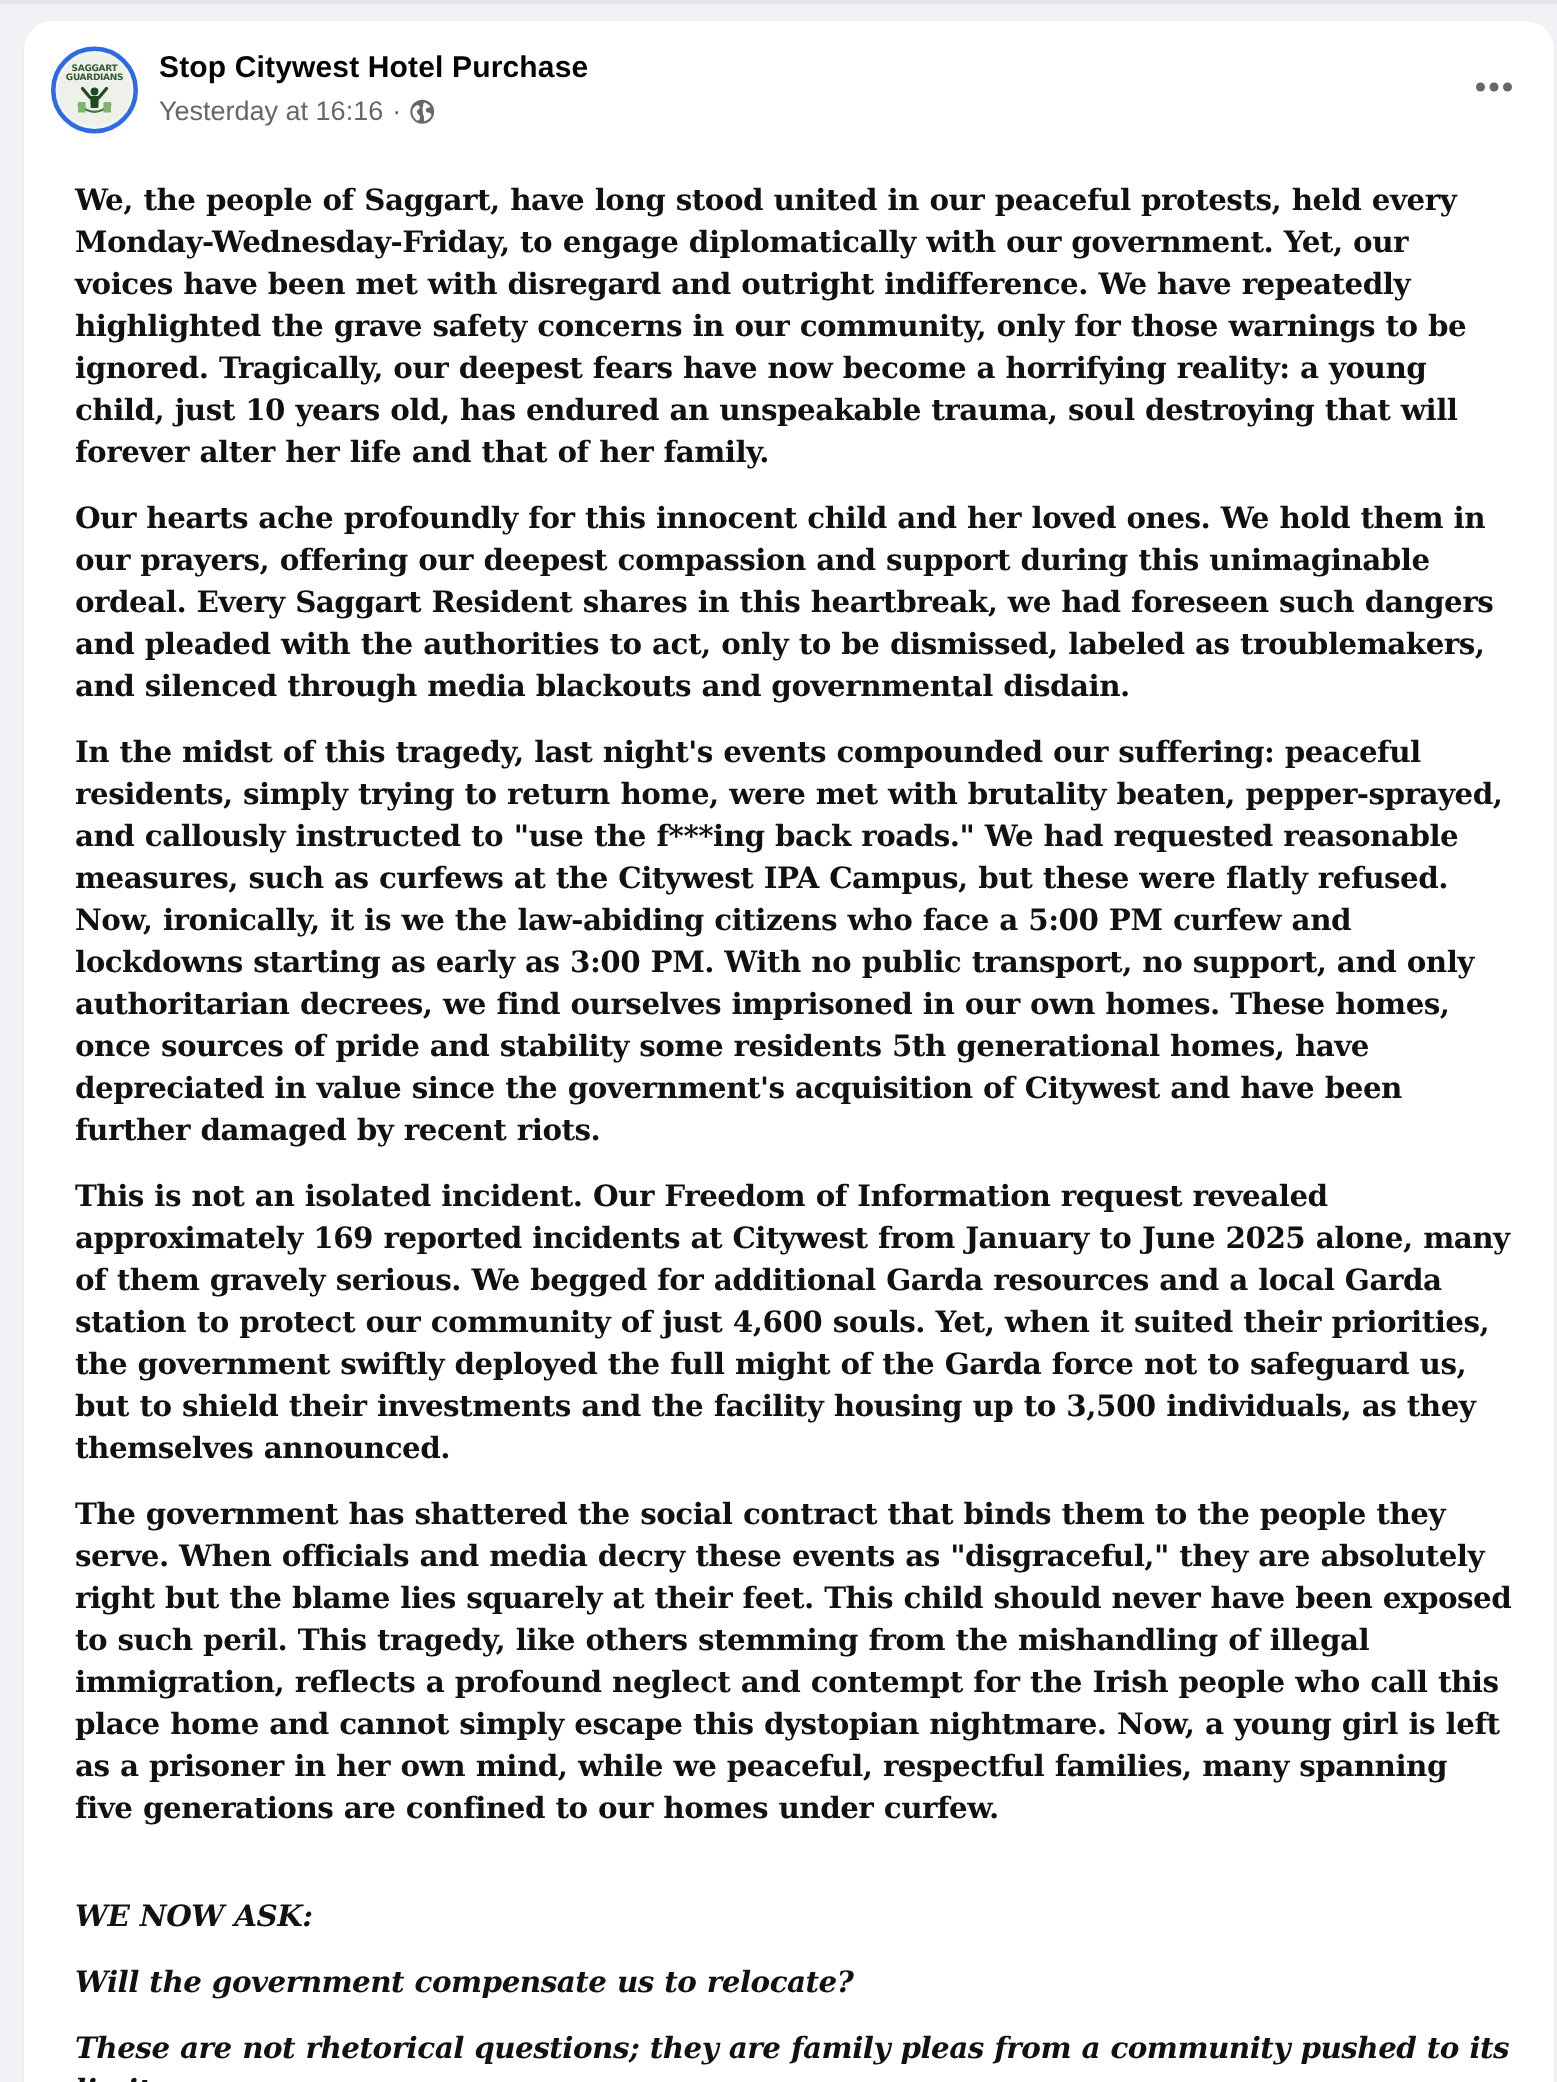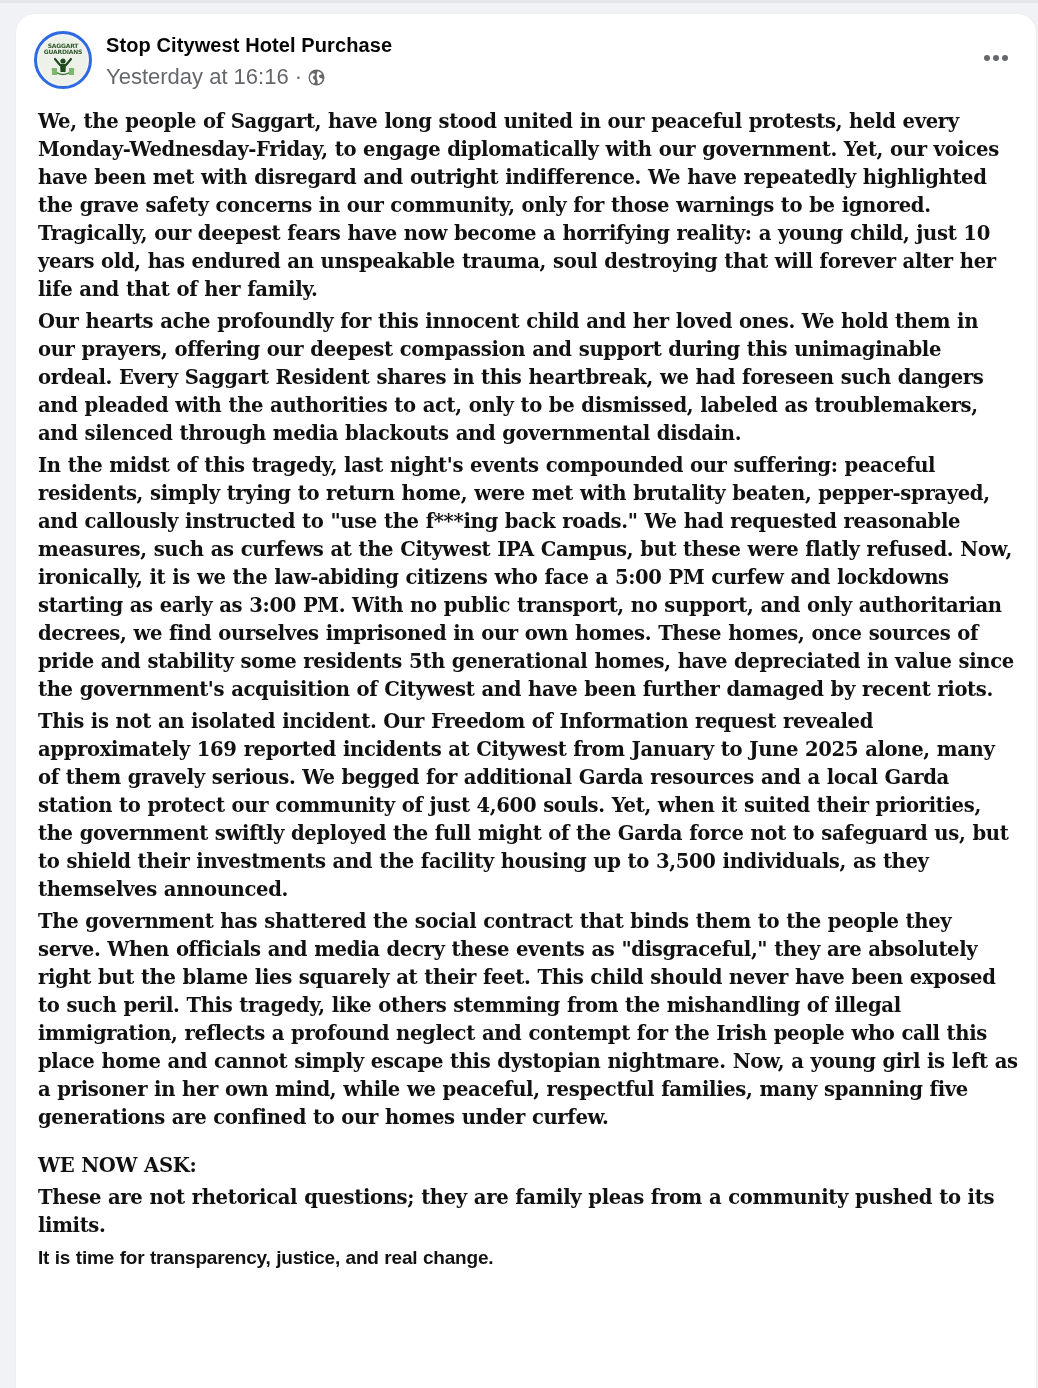--- a/index.html
+++ b/index.html
@@ -28,39 +28,39 @@
     color: #2f5a2c; letter-spacing: -0.2px;
   }
   .avatar-fig { position: absolute; left: 10px; top: 20px; width: 28px; height: 22px; }
   .page-name {
     position: absolute; left: 90px; top: 20px;
     font-size: 20px; font-weight: bold; color: #050505; letter-spacing: 0.1px;
     font-family: "Liberation Sans", sans-serif;
   }
   .meta {
     position: absolute; left: 90px; top: 50px; display: flex; align-items: center;
-    font-size: 22px; color: #65676b; font-family: "Liberation Sans", sans-serif;
+    font-size: 18px; color: #65676b; font-family: "Liberation Sans", sans-serif;
   }
   .meta .dot { margin: 0 6px; }
   .globe { width: 17px; height: 17px; display: inline-block; }
   .more-btn {
     position: absolute; right: 22px; top: 30px; width: 36px; height: 28px;
     display: flex; align-items: center; justify-content: center; gap: 3px; cursor: pointer;
   }
   .more-btn span { width: 6px; height: 6px; background: #65676b; border-radius: 50%; display: block; }
 
   .body {
     position: absolute; left: 18px; top: 90px; width: 990px;
     font-family: "DejaVu Serif", serif; font-weight: bold;
     font-size: 19.6px; line-height: 28px; color: #111111;
     letter-spacing: -0.35px; word-spacing: 0.5px;
   }
-  .body p { margin: 4px; }
+  .body p { margin: 16px; }
   .body .spacer { height: 12px; }
-  .body .q { }
+  .body .q { font-style: italic; }
   .body .plain { font-family: "Liberation Sans", sans-serif; font-weight: bold; letter-spacing: -0.2px; font-size: 19px; }
 </style>
 </head>
 <body>
 
 <div class="topbar-line"></div>
 
 <div class="card">
   <div class="header">
     <div class="avatar">
@@ -98,17 +98,18 @@
   </div>
 
   <div class="body">
     <p>We, the people of Saggart, have long stood united in our peaceful protests, held every Monday-Wednesday-Friday, to engage diplomatically with our government. Yet, our voices have been met with disregard and outright indifference. We have repeatedly highlighted the grave safety concerns in our community, only for those warnings to be ignored. Tragically, our deepest fears have now become a horrifying reality: a young child, just 10 years old, has endured an unspeakable trauma, soul destroying that will forever alter her life and that of her family.</p>
     <p>Our hearts ache profoundly for this innocent child and her loved ones. We hold them in our prayers, offering our deepest compassion and support during this unimaginable ordeal. Every Saggart Resident shares in this heartbreak, we had foreseen such dangers and pleaded with the authorities to act, only to be dismissed, labeled as troublemakers, and silenced through media blackouts and governmental disdain.</p>
     <p>In the midst of this tragedy, last night's events compounded our suffering: peaceful residents, simply trying to return home, were met with brutality beaten, pepper-sprayed, and callously instructed to "use the f***ing back roads." We had requested reasonable measures, such as curfews at the Citywest IPA Campus, but these were flatly refused. Now, ironically, it is we the law-abiding citizens who face a 5:00 PM curfew and lockdowns starting as early as 3:00 PM. With no public transport, no support, and only authoritarian decrees, we find ourselves imprisoned in our own homes. These homes, once sources of pride and stability some residents 5th generational homes, have depreciated in value since the government's acquisition of Citywest and have been further damaged by recent riots.</p>
     <p>This is not an isolated incident. Our Freedom of Information request revealed approximately 169 reported incidents at Citywest from January to June 2025 alone, many of them gravely serious. We begged for additional Garda resources and a local Garda station to protect our community of just 4,600 souls. Yet, when it suited their priorities, the government swiftly deployed the full might of the Garda force not to safeguard us, but to shield their investments and the facility housing up to 3,500 individuals, as they themselves announced.</p>
     <p>The government has shattered the social contract that binds them to the people they serve. When officials and media decry these events as "disgraceful," they are absolutely right but the blame lies squarely at their feet. This child should never have been exposed to such peril. This tragedy, like others stemming from the mishandling of illegal immigration, reflects a profound neglect and contempt for the Irish people who call this place home and cannot simply escape this dystopian nightmare. Now, a young girl is left as a prisoner in her own mind, while we peaceful, respectful families, many spanning five generations are confined to our homes under curfew.</p>
     <div class="spacer"></div>
     <p class="q">WE NOW ASK:</p>
+    <p class="q">Will the government compensate us to relocate?</p>
     <p class="q">These are not rhetorical questions; they are family pleas from a community pushed to its limits.</p>
     <p class="plain">It is time for transparency, justice, and real change.</p>
 
   </div>
 </div>
 
 </body></html>

